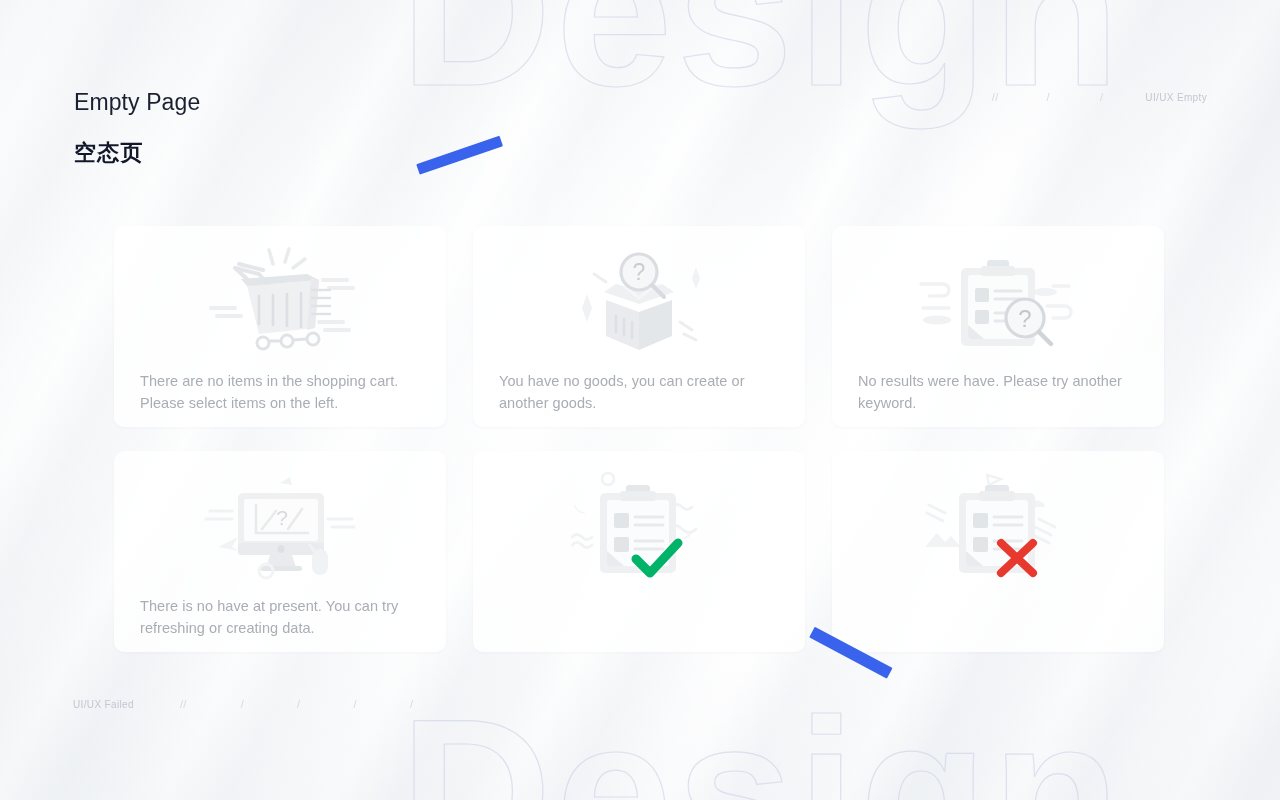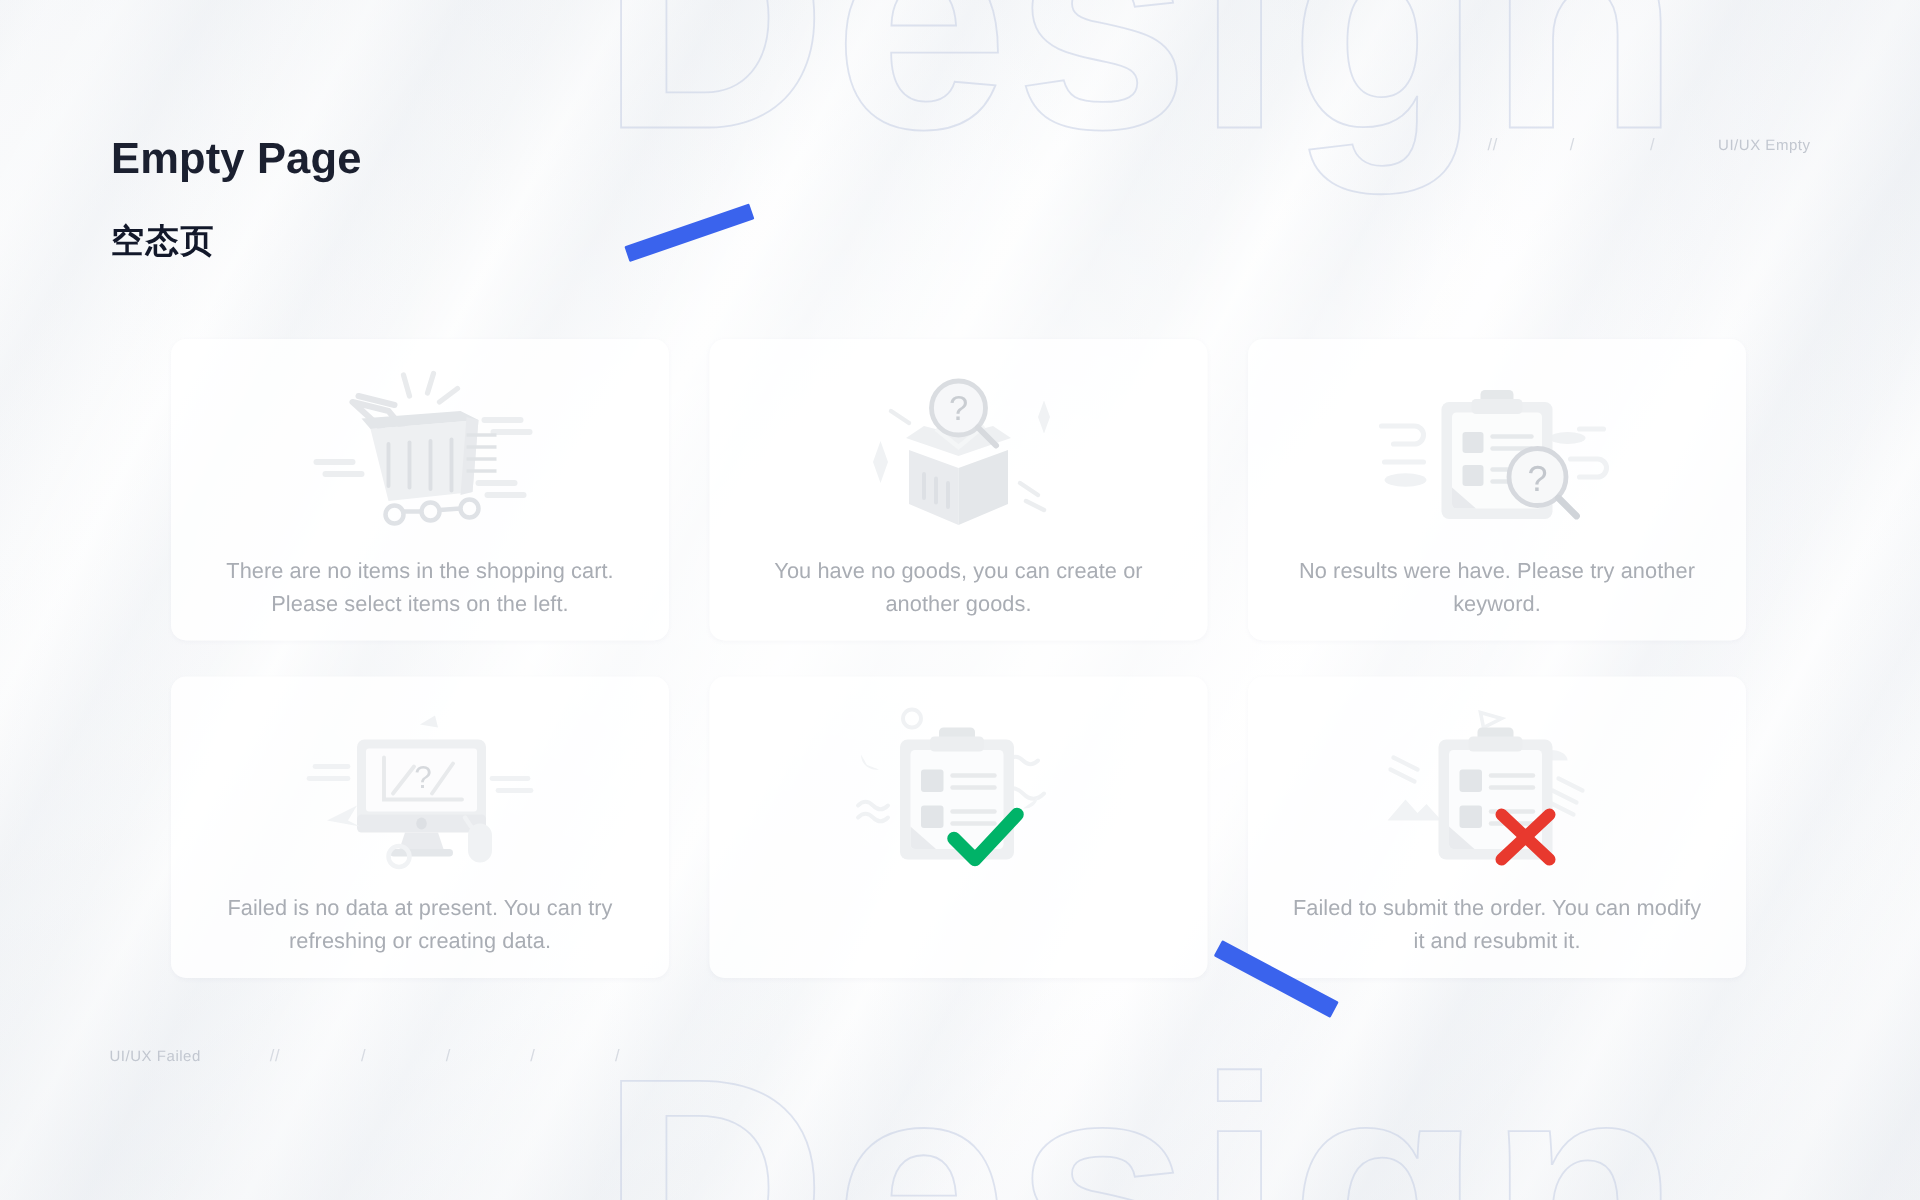--- a/index.html
+++ b/index.html
@@ -69,22 +69,22 @@
   }
 
   
   .page-header {
     position: absolute;
     top: 88px;
     left: 74px;
     z-index: 6;
   }
   .page-title-en {
-    font-size: 29px;
-    font-weight: 700;
+    font-size: 23px;
+    font-weight: 400;
     color: #1b2030;
     letter-spacing: 0.1px;
     line-height: 1.28;
   }
   .page-title-cn {
     font-size: 22px;
     font-weight: 700;
     color: #12182a;
     letter-spacing: 1.2px;
     margin-top: 23px;
@@ -173,21 +173,20 @@
     align-items: center;
     justify-content: center;
     flex: none;
   }
   .card-art svg { display: block; }
   .card-caption {
     margin-top: 12px;
     font-size: 14.5px;
     line-height: 22px;
     color: #a9adb4;
-    text-align: center;
     letter-spacing: 0.05px;
   }
 </style>
 </head>
 <body>
 
 <div class="bg-base"></div>
 <div class="bg-stripes"></div>
 <div class="bg-vignette"></div>
 
@@ -355,21 +354,21 @@
         <path d="M74 84 h22 l4 12 h-30 z" fill="#e9ebee"></path>
         <rect x="64" y="95" width="42" height="5" rx="2.5" fill="#e4e7ea"></rect>
         <path d="M22 76 l20 -10 l-6 10 l8 4 z" fill="#f1f3f5"></path>
         <circle cx="70" cy="100" r="7" fill="none" stroke="#f1f3f5" stroke-width="3"></circle>
         <g fill="#f0f2f4">
           <rect x="116" y="78" width="16" height="26" rx="8"></rect>
         </g>
         <path d="M118 80 l-4 -6" stroke="#f0f2f4" stroke-width="3" stroke-linecap="round"></path>
       </svg>
     </div>
-    <div class="card-caption">Failed is no data at present. You can try refreshing or creating data.</div>
+    <div class="card-caption">There is no have at present. You can try refreshing or creating data.</div>
   </div>
 
   <div class="empty-card">
     <div class="card-art">
       <svg width="150" height="112" viewBox="0 0 150 112" fill="none">
         <circle cx="44" cy="8" r="6" fill="none" stroke="#f0f2f4" stroke-width="2.6"></circle>
         <path d="M10 32 a10 10 0 0 0 12 10 l-8 -3 z" fill="#f2f4f6"></path>
         <g stroke="#f0f2f4" stroke-width="2.6" stroke-linecap="round" fill="none">
           <path d="M8 66 q5 -5 10 0 q5 5 10 0"></path>
           <path d="M8 74 q5 -5 10 0 q5 5 10 0"></path>
@@ -420,16 +419,15 @@
             <path d="M71 54 h28"></path>
           <path d="M71 70 h28"></path>
             <path d="M71 78 h28"></path>
         </g>
         <g stroke="#e8392e" stroke-width="8" stroke-linecap="round">
           <path d="M78 72 L110 102"></path>
           <path d="M110 72 L78 102"></path>
         </g>
       </svg>
     </div>
-    <div class="card-caption">Failed to submit the order. You can modify it and resubmit it.</div>
   </div>
 
 </div>
 
 </body></html>

